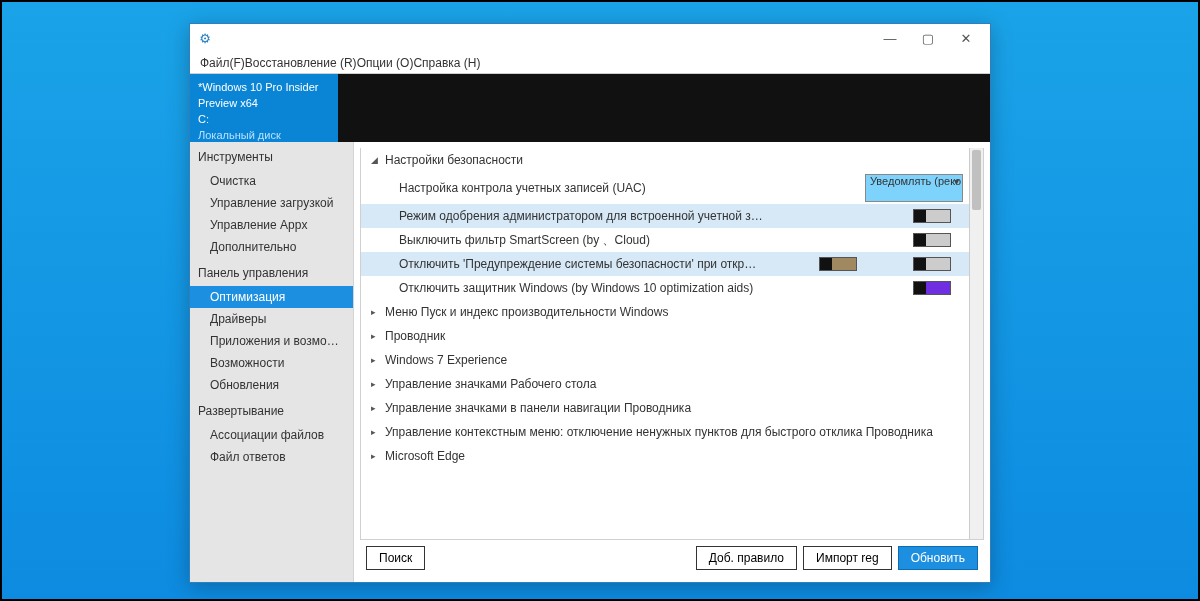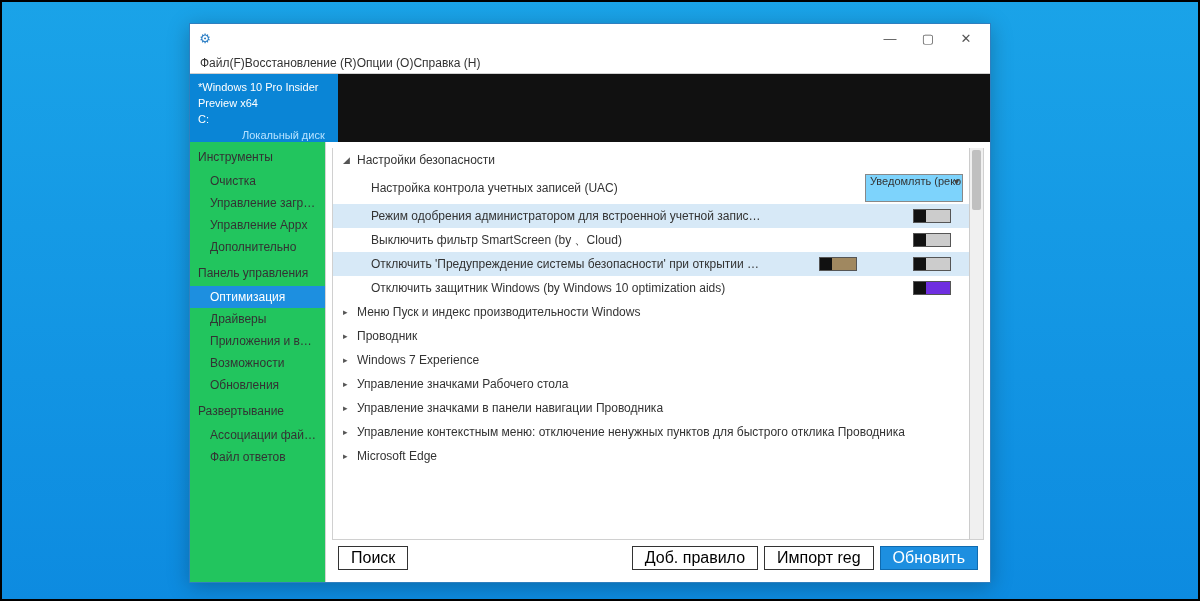--- a/index.html
+++ b/index.html
@@ -14,24 +14,24 @@
   .titlebar { height:28px; background:#fff; display:flex; align-items:center; padding:0 4px 0 8px; font-size:12px; color:#2a5b8f; }
   .title-icon { width:14px; height:14px; margin-right:6px; display:flex; align-items:center; justify-content:center; color:#2a7dc4; font-size:13px; }
   .win-controls { margin-left:auto; display:flex; gap:18px; padding-right:10px; color:#555; }
   .win-ctrl { width:20px; text-align:center; cursor:pointer; font-size:13px; }
 
   .menubar { height:22px; display:flex; align-items:center; padding:0 10px; font-size:12px; color:#333; border-bottom:1px solid #d0d0d0; }
   .menu-item { cursor:pointer; }
 
   .info-band { height:68px; display:flex; background:#111; }
   .info-left { width:148px; background:#0a85d6; color:#fff; font-size:11px; padding:6px 8px; line-height:1.45; }
-  .info-left a { color:#b7e2ff; text-decoration:none; display:block;margin-left:44px; }
+  .info-left a { color:#b7e2ff; text-decoration:none; display:block; }
 
   .body-row { flex:1 1 auto; display:flex; min-height:0; }
-  .sidebar { width:136px; border-right:1px solid #d4d4d4; overflow:hidden; background:#22c55e; font-size:12px; color:#333; }
+  .sidebar { width:164px; border-right:1px solid #d4d4d4; overflow:hidden; background:#e5e5e5; font-size:12px; color:#333; }
   .side-head { padding:8px 8px 6px 8px; font-weight:400; }
   .side-item { padding:4px 8px 4px 20px; cursor:pointer; white-space:nowrap; overflow:hidden; text-overflow:ellipsis; }
   .side-item.selected { background:#1d8fe0; color:#fff; }
 
   .main { flex:1; display:flex; flex-direction:column; min-width:0; padding:6px 6px 6px 6px; }
   .grid-head { height:20px; background:#8eb81b; color:#fff; display:flex; align-items:center; font-size:11px; border:1px solid #7aa215; }
   .col-el { flex:1; text-align:center; }
   .col-user { width:150px; text-align:center; }
   .col-sys { width:90px; text-align:center; }
 
@@ -46,21 +46,21 @@
   .combo::after { content:"▾"; position:absolute; right:3px; top:1px; font-size:10px; color:#444; }
   .toggle-pair { width:150px; display:flex; justify-content:center; }
   .toggle-sys { width:50px; display:flex; justify-content:flex-start; }
   .toggle { width:38px; height:14px; border:1px solid #555; background:#ccc; position:relative; }
   .toggle .knob { position:absolute; width:12px; height:12px; top:0; background:#111; }
   .toggle.off .knob { left:0; }
   .toggle.purple { background:#6f2fe0; }
   .toggle.brown { background:#a08860; }
 
   .footer { height:36px; display:flex; align-items:center; padding:4px 6px; gap:6px; border-top:0; }
-  .btn { height:24px; padding:0 12px; font-size:16px; background:#fff; border:1px solid #333; cursor:pointer; display:flex; align-items:center; }
+  .btn { height:24px; padding:0 12px; font-size:12px; background:#fff; border:1px solid #333; cursor:pointer; display:flex; align-items:center; }
   .btn.primary { background:#1d8fe0; color:#fff; border:1px solid #0f6bb0; }
   .spacer { flex:1; }
 
   .tree-scroll { position:absolute; top:0; right:0; width:14px; bottom:0; background:#f0f0f0; border-left:1px solid #ccc; }
   .tree-scroll .thumb { position:absolute; top:2px; left:2px; right:2px; height:60px; background:#c0c0c0; border-radius:2px; }
 </style>
 </head>
 <body>
 
 <div class="desktop-borders"></div>

